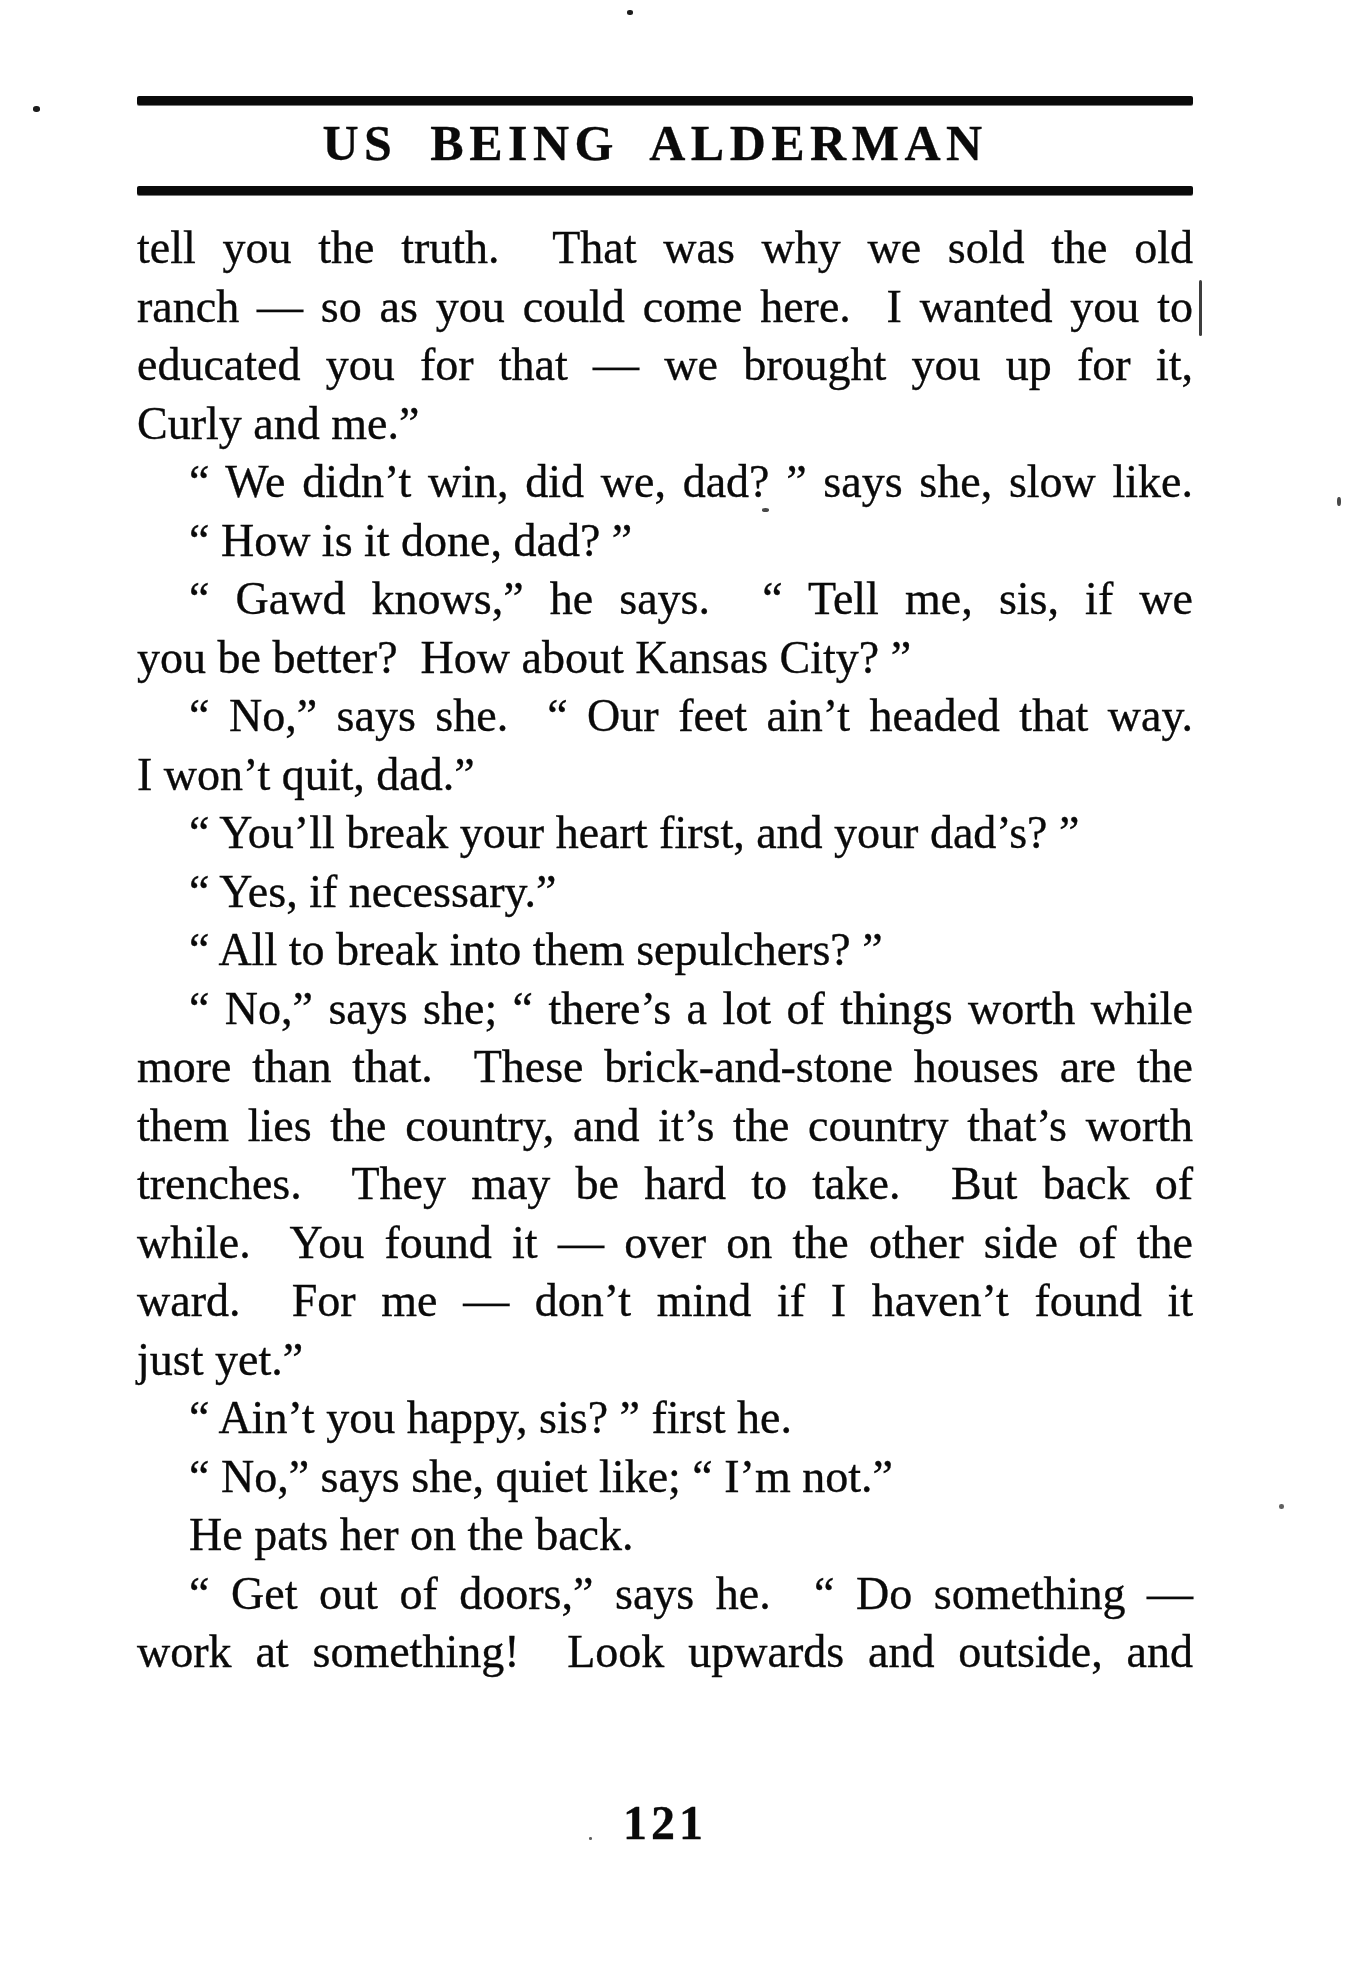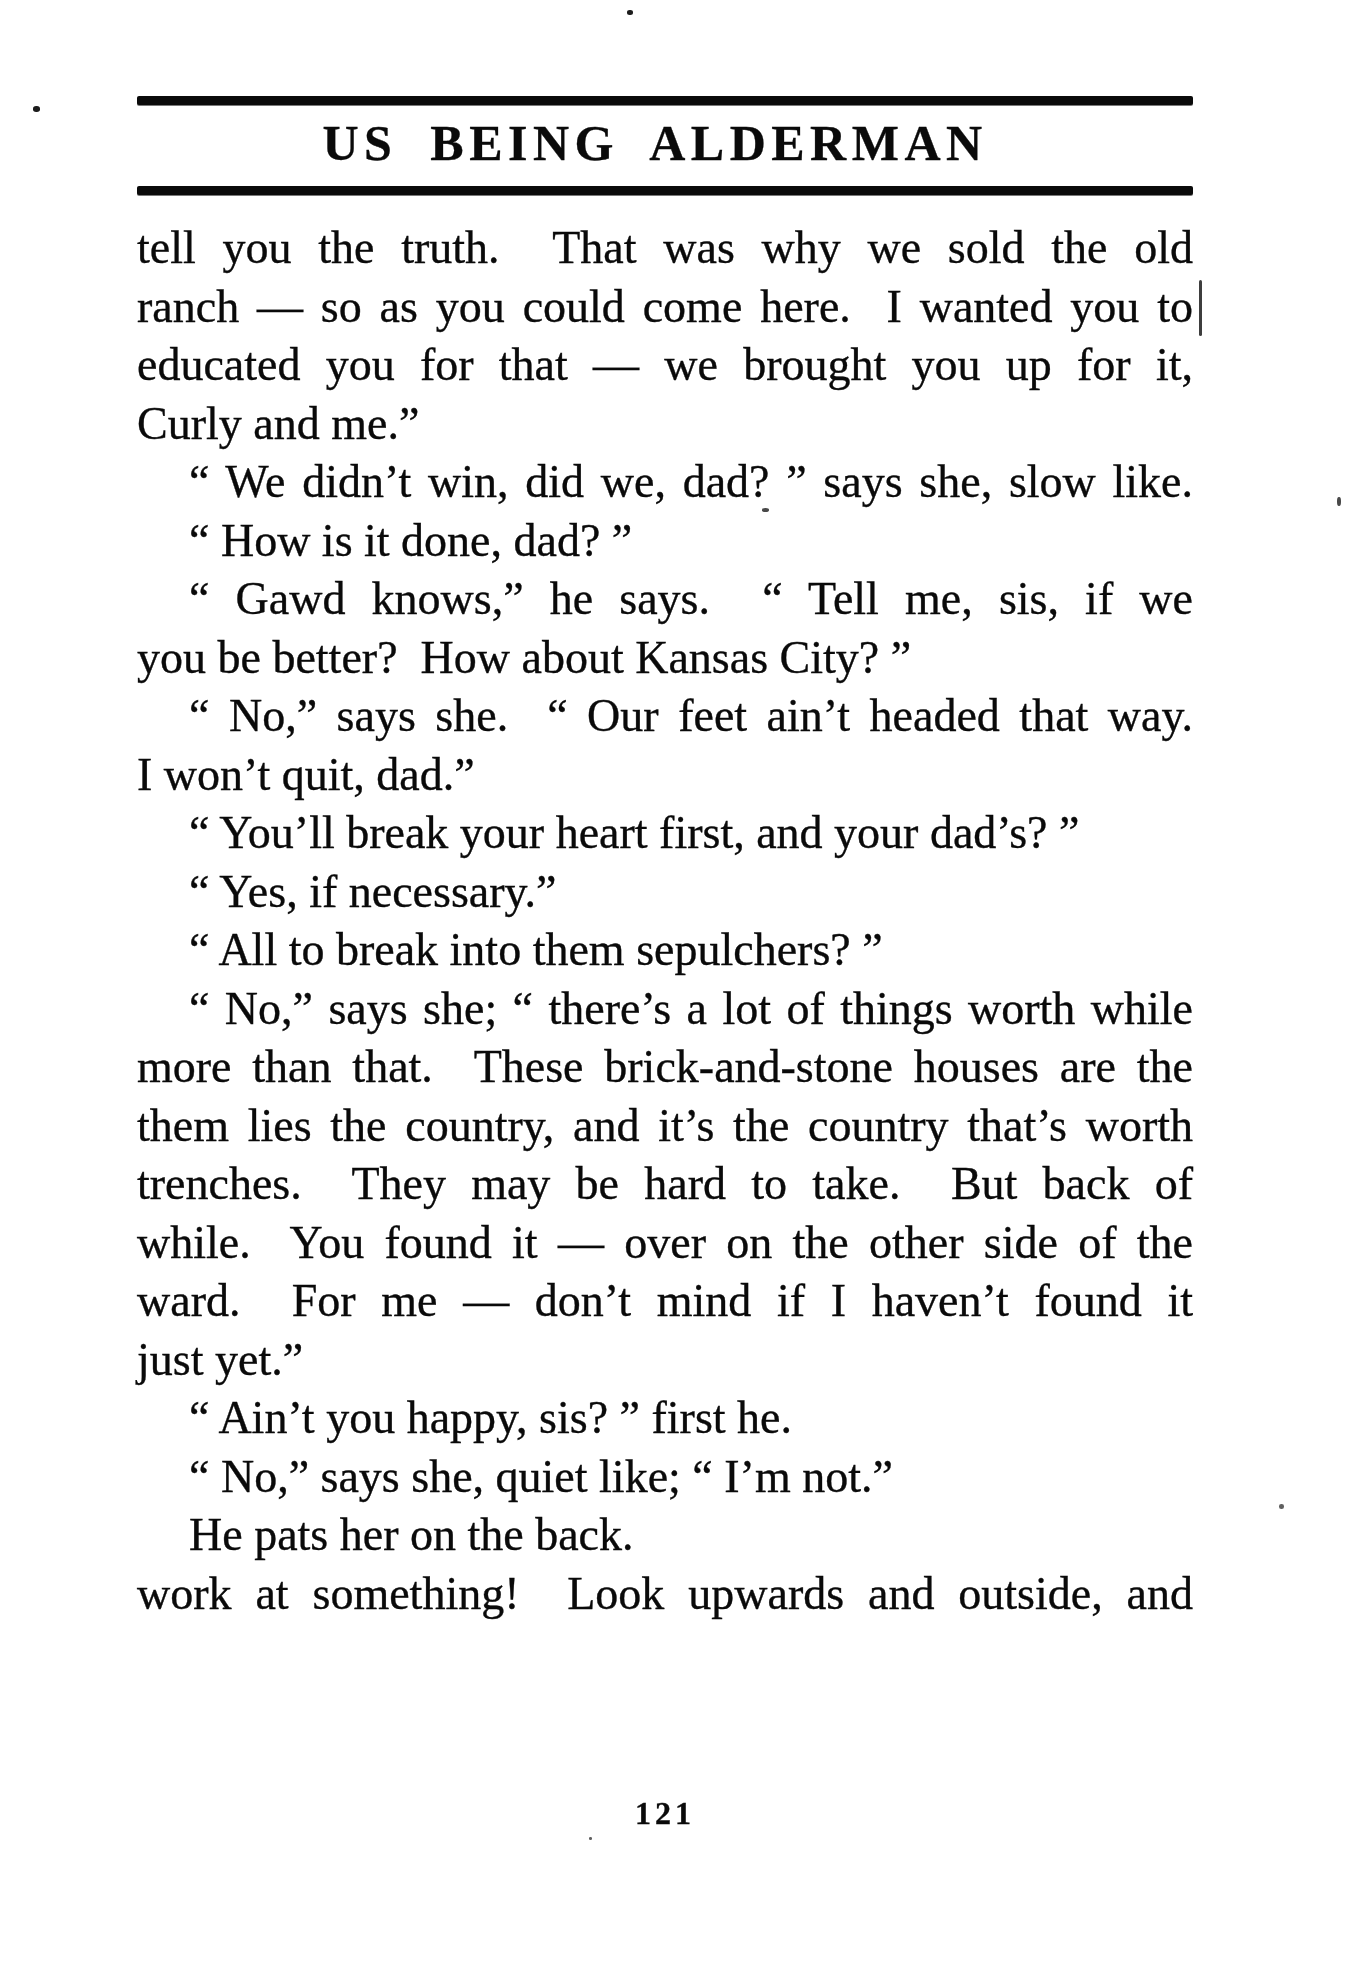--- a/index.html
+++ b/index.html
@@ -62,21 +62,21 @@
   }
   .line.indent {
     padding-left: 52px;
   }
   .page-number {
     position: absolute;
     left: 137px;
     top: 1795px;
     width: 1056px;
     text-align: center;
-    font-size: 32px;
+    font-size: 48px;
     font-weight: 700;
     letter-spacing: 4px;
     -webkit-text-stroke: 0.3px #0a0a0a;
   }
   .speck {
     position: absolute;
     background: #1c1c1c;
     border-radius: 45%;
   }
   .sp1 { left: 627px; top: 10px;   width: 6px; height: 5px; }
@@ -115,20 +115,21 @@
     <div class="line justify indent">“ No,” says she; “ there’s a lot of things worth while</div>
     <div class="line justify">more than that.  These brick-and-stone houses are the</div>
     <div class="line justify">them lies the country, and it’s the country that’s worth</div>
     <div class="line justify">trenches.  They may be hard to take.  But back of</div>
     <div class="line justify">while.  You found it — over on the other side of the</div>
     <div class="line justify">ward.  For me — don’t mind if I haven’t found it</div>
     <div class="line">just yet.”</div>
     <div class="line indent">“ Ain’t you happy, sis? ” first he.</div>
     <div class="line indent">“ No,” says she, quiet like; “ I’m not.”</div>
     <div class="line indent">He pats her on the back.</div>
+    <div class="line justify indent">“ Get out of doors,” says he.  “ Do something —</div>
     <div class="line justify">work at something!  Look upwards and outside, and</div>
   </div>
 
   <div class="page-number">121</div>
 
   <div class="speck sp1"></div>
   <div class="speck sp2"></div>
   <div class="speck sp3"></div>
   <div class="speck sp4"></div>
   <div class="speck sp5"></div>

